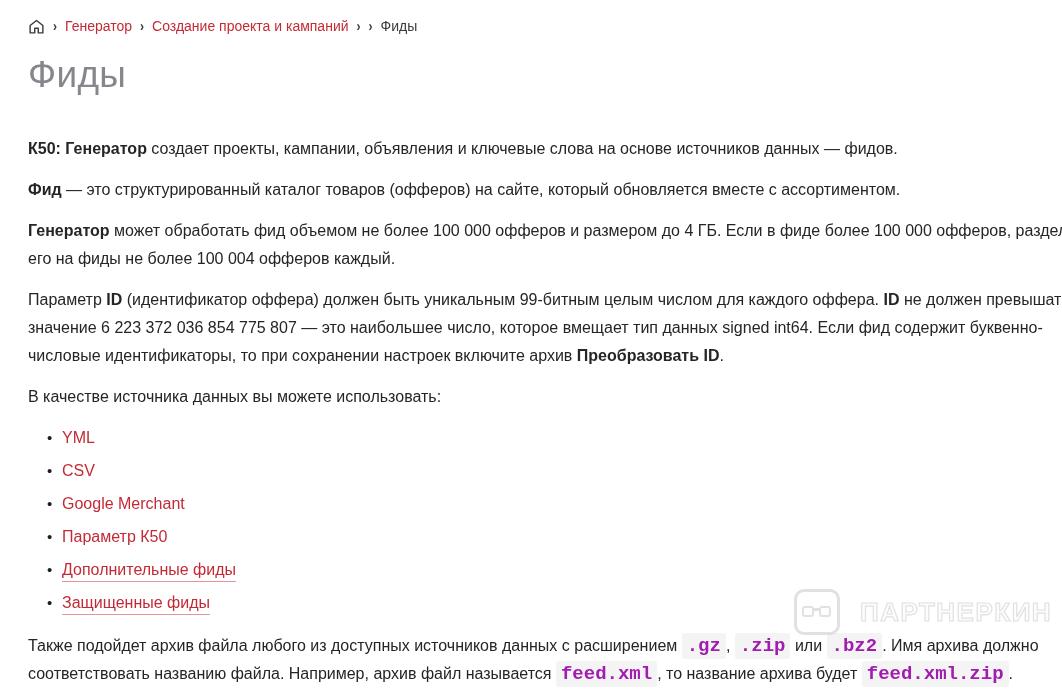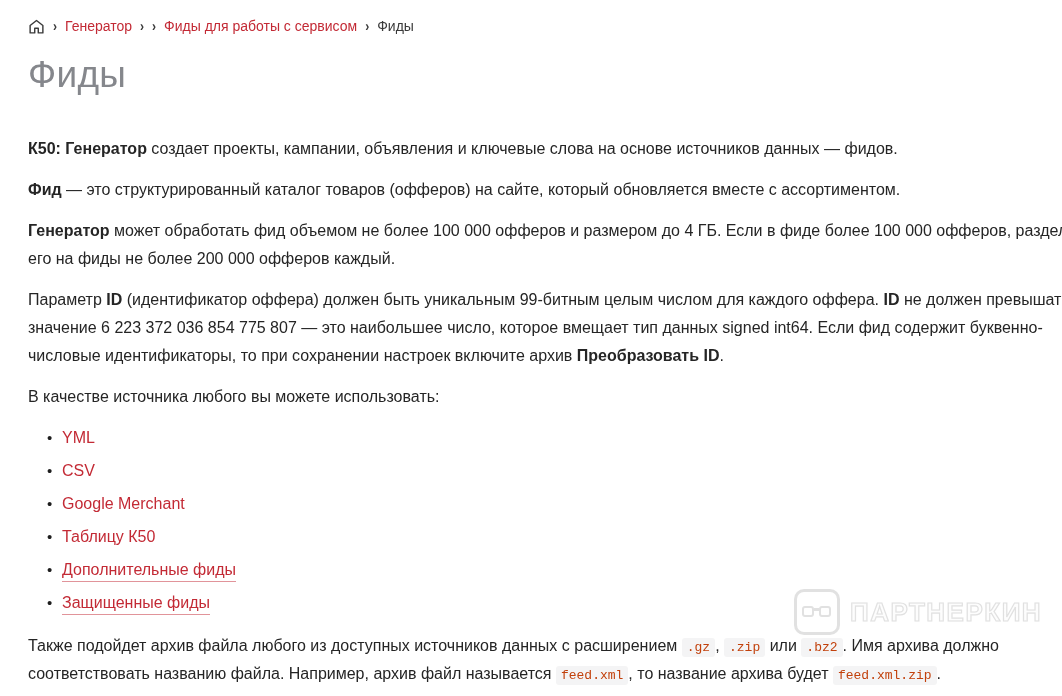--- a/index.html
+++ b/index.html
@@ -30,31 +30,31 @@
     margin:17px 0 0 28px;font-size:37px;line-height:44px;font-weight:400;
     color:var(--title);letter-spacing:0.3px;
   }
   
   .content{margin-top:38px;padding-left:28px;width:1300px;font-size:16px;}
   .para{margin:0 0 13px 0;}
   .line{white-space:nowrap;height:28px;line-height:28px;}
   .b{font-weight:700;text-align:right;}
   .code{
     font-family:"Liberation Mono","DejaVu Sans Mono",monospace;
-    font-size:13px;background:var(--code-bg);color:#c2410c;
-    padding:2px 5px;border-radius:3px;
+    font-size:19px;background:var(--code-bg);color:#a21caf;
+    padding:2px 5px;border-radius:3px;font-weight:bold;
   }
   ul.src-list{list-style:none;margin:2px 0 15px 0;padding:0 0 0 19px;}
   ul.src-list li{position:relative;height:28px;line-height:28px;margin-bottom:5px;padding-left:15px;}
   ul.src-list li::before{content:"•";position:absolute;left:0;top:0;color:#1e1e1e;font-size:15px;}
   a.src-link{color:var(--link);text-decoration:none;cursor:pointer;}
   a.src-link.underlined{border-bottom:1px solid rgba(195,42,53,0.5);padding-bottom:3px;}
   
   .watermark{
-    position:absolute;left:794px;top:589px;display:flex;align-items:center;gap:10px;
+    position:absolute;left:794px;top:589px;display:flex;align-items:center;gap:20px;
     pointer-events:none;z-index:5;
   }
   .wm-logo{
     width:46px;height:46px;border:3px solid var(--wm);border-radius:10px;
     position:relative;background:rgba(255,255,255,0.2);flex:0 0 auto;
   }
   .wm-glasses{
     position:absolute;left:5px;top:14px;width:30px;height:12px;display:flex;align-items:flex-start;
   }
   .wm-lens{width:12px;height:11px;border:2.5px solid var(--wm);border-radius:3px;background:rgba(255,255,255,0.2);}
@@ -71,53 +71,53 @@
 <nav class="breadcrumb">
   <a class="crumb-home" href="#">
     <svg width="17" height="17" viewBox="0 0 24 24" fill="none" stroke="#3a3a3a" stroke-width="2" stroke-linejoin="round">
       <path d="M3 10.5 L12 3.5 L21 10.5 V21 H14.5 V14.5 H9.5 V21 H3 Z"></path>
     </svg>
   </a>
   <span id="breadcrumb-items" style="display:flex;align-items:center;gap:8px;">
       <span class="crumb-sep">›</span>
       <a class="crumb-link" href="#">Генератор</a>
       <span class="crumb-sep">›</span>
+      <a class="crumb-link" href="#">Создание проекта и кампаний</a>
       <span class="crumb-sep">›</span>
-      <a class="crumb-link" href="#">Фиды для работы с сервисом</a>
       <span class="crumb-sep">›</span>
       <span class="crumb-current">Фиды</span>
     </span>
 </nav>
 
 <h1 class="page-title">Фиды</h1>
 
 <main class="content" id="content">
     <div class="para">
       <div class="line"><span class="b">К50: Генератор</span><span> создает проекты, кампании, объявления и ключевые слова на основе источников данных — фидов.</span></div>
     </div>
     <div class="para">
       <div class="line"><span class="b">Фид</span><span> — это структурированный каталог товаров (офферов) на сайте, который обновляется вместе с ассортиментом.</span></div>
     </div>
     <div class="para">
       <div class="line"><span class="b">Генератор</span><span> может обработать фид объемом не более 100 000 офферов и размером до 4 ГБ. Если в фиде более 100 000 офферов, разделите</span></div>
-      <div class="line"><span>его на фиды не более 200 000 офферов каждый.</span></div>
+      <div class="line"><span>его на фиды не более 100 004 офферов каждый.</span></div>
     </div>
     <div class="para">
       <div class="line"><span>Параметр </span><span class="b">ID</span><span> (идентификатор оффера) должен быть уникальным 99-битным целым числом для каждого оффера. </span><span class="b">ID</span><span> не должен превышать</span></div>
       <div class="line"><span>значение 6 223 372 036 854 775 807 — это наибольшее число, которое вмещает тип данных signed int64. Если фид содержит буквенно-</span></div>
       <div class="line"><span>числовые идентификаторы, то при сохранении настроек включите архив </span><span class="b">Преобразовать ID</span><span>.</span></div>
     </div>
     <div class="para">
-      <div class="line"><span>В качестве источника любого вы можете использовать:</span></div>
+      <div class="line"><span>В качестве источника данных вы можете использовать:</span></div>
     </div>
     <ul class="src-list">
       <li><a class="src-link" href="#">YML</a></li>
       <li><a class="src-link" href="#">CSV</a></li>
       <li><a class="src-link" href="#">Google Merchant</a></li>
-      <li><a class="src-link" href="#">Таблицу К50</a></li>
+      <li><a class="src-link" href="#">Параметр К50</a></li>
       <li><a class="src-link underlined" href="#">Дополнительные фиды</a></li>
       <li><a class="src-link underlined" href="#">Защищенные фиды</a></li>
     </ul>
     <div class="para">
       <div class="line"><span>Также подойдет архив файла любого из доступных источников данных с расширением </span><span class="code">.gz</span><span>, </span><span class="code">.zip</span><span> или </span><span class="code">.bz2</span><span>. Имя архива должно</span></div>
       <div class="line"><span>соответствовать названию файла. Например, архив файл называется </span><span class="code">feed.xml</span><span>, то название архива будет </span><span class="code">feed.xml.zip</span><span>.</span></div>
     </div>
   </main>
 
 <div class="watermark">

